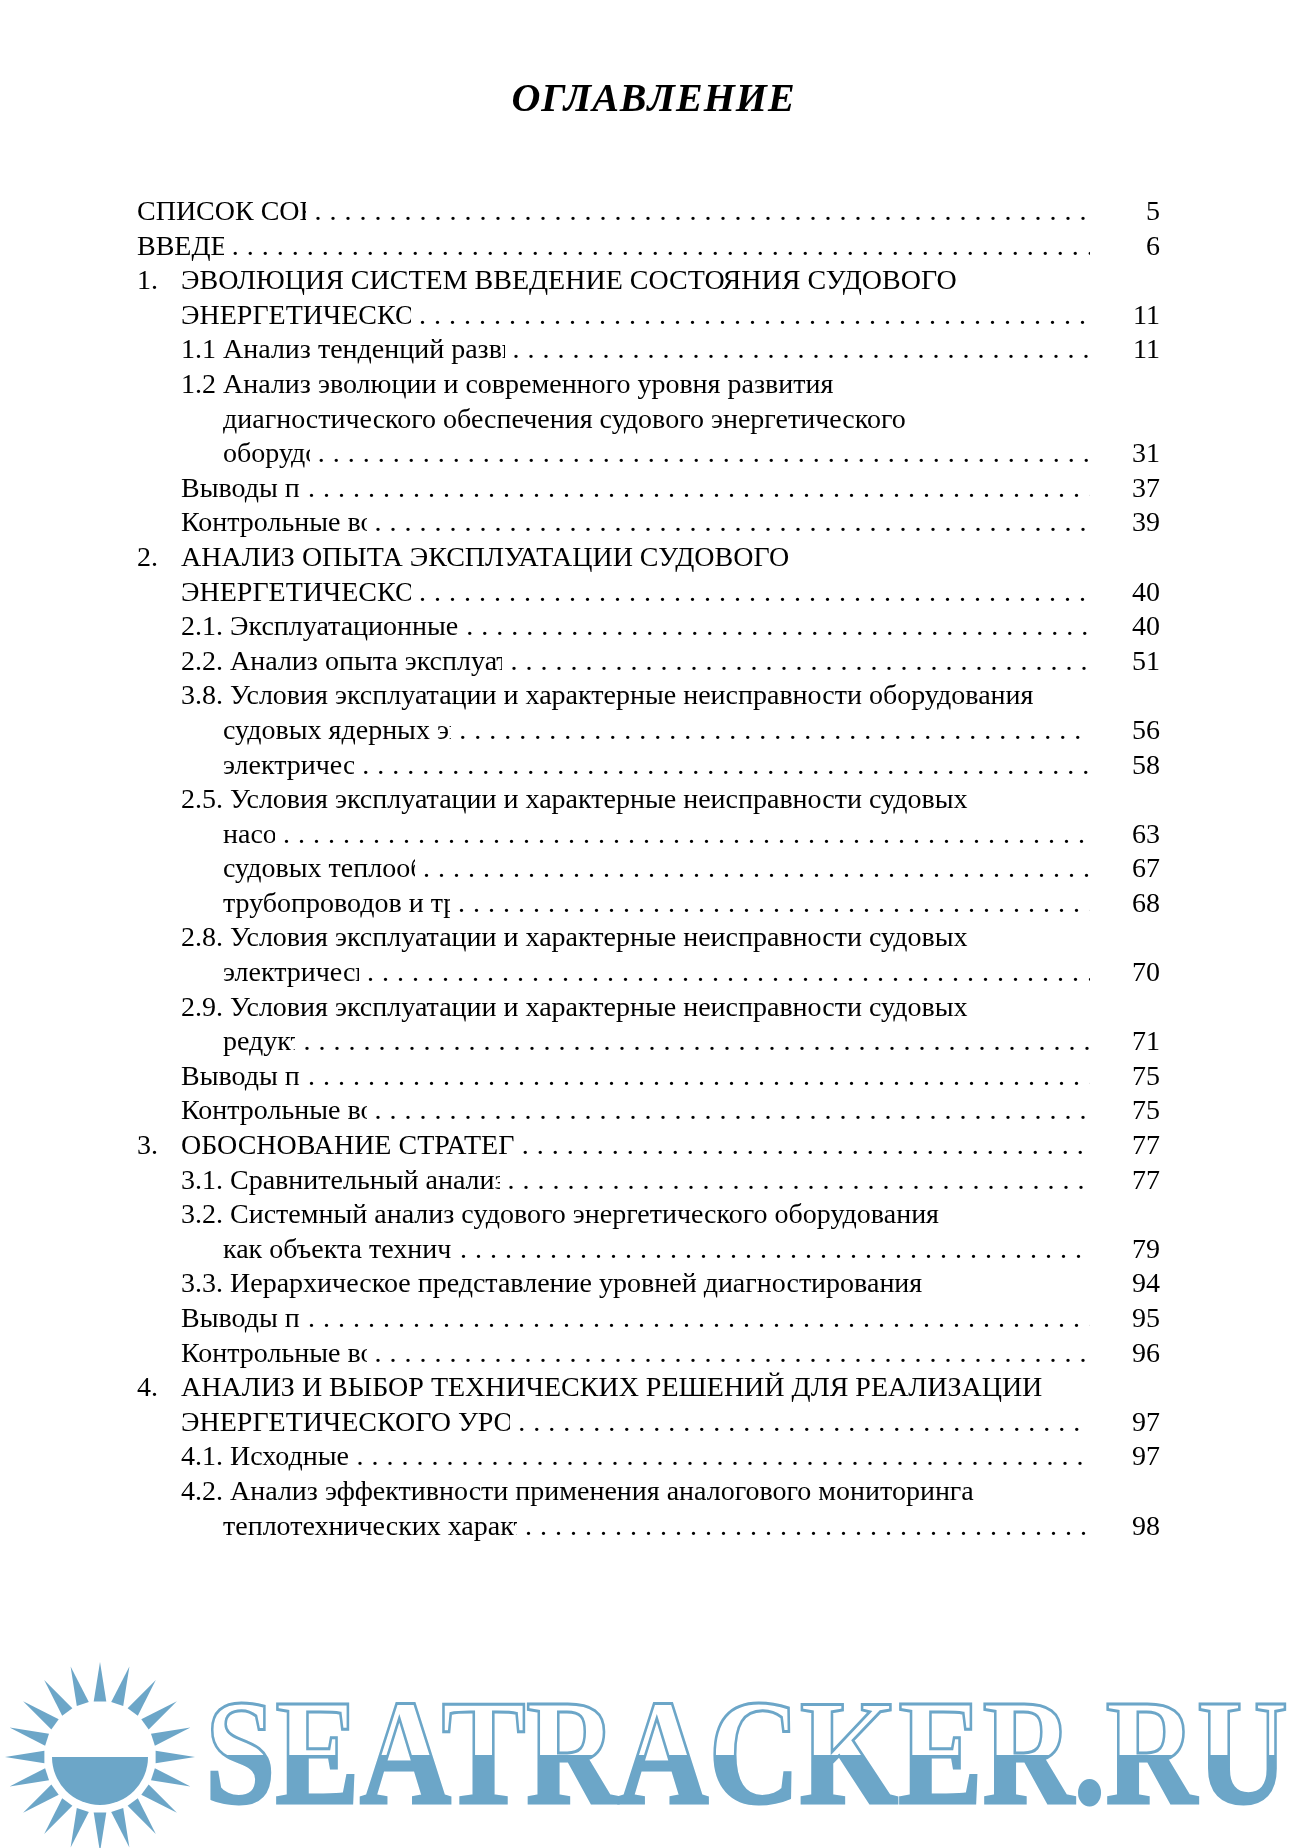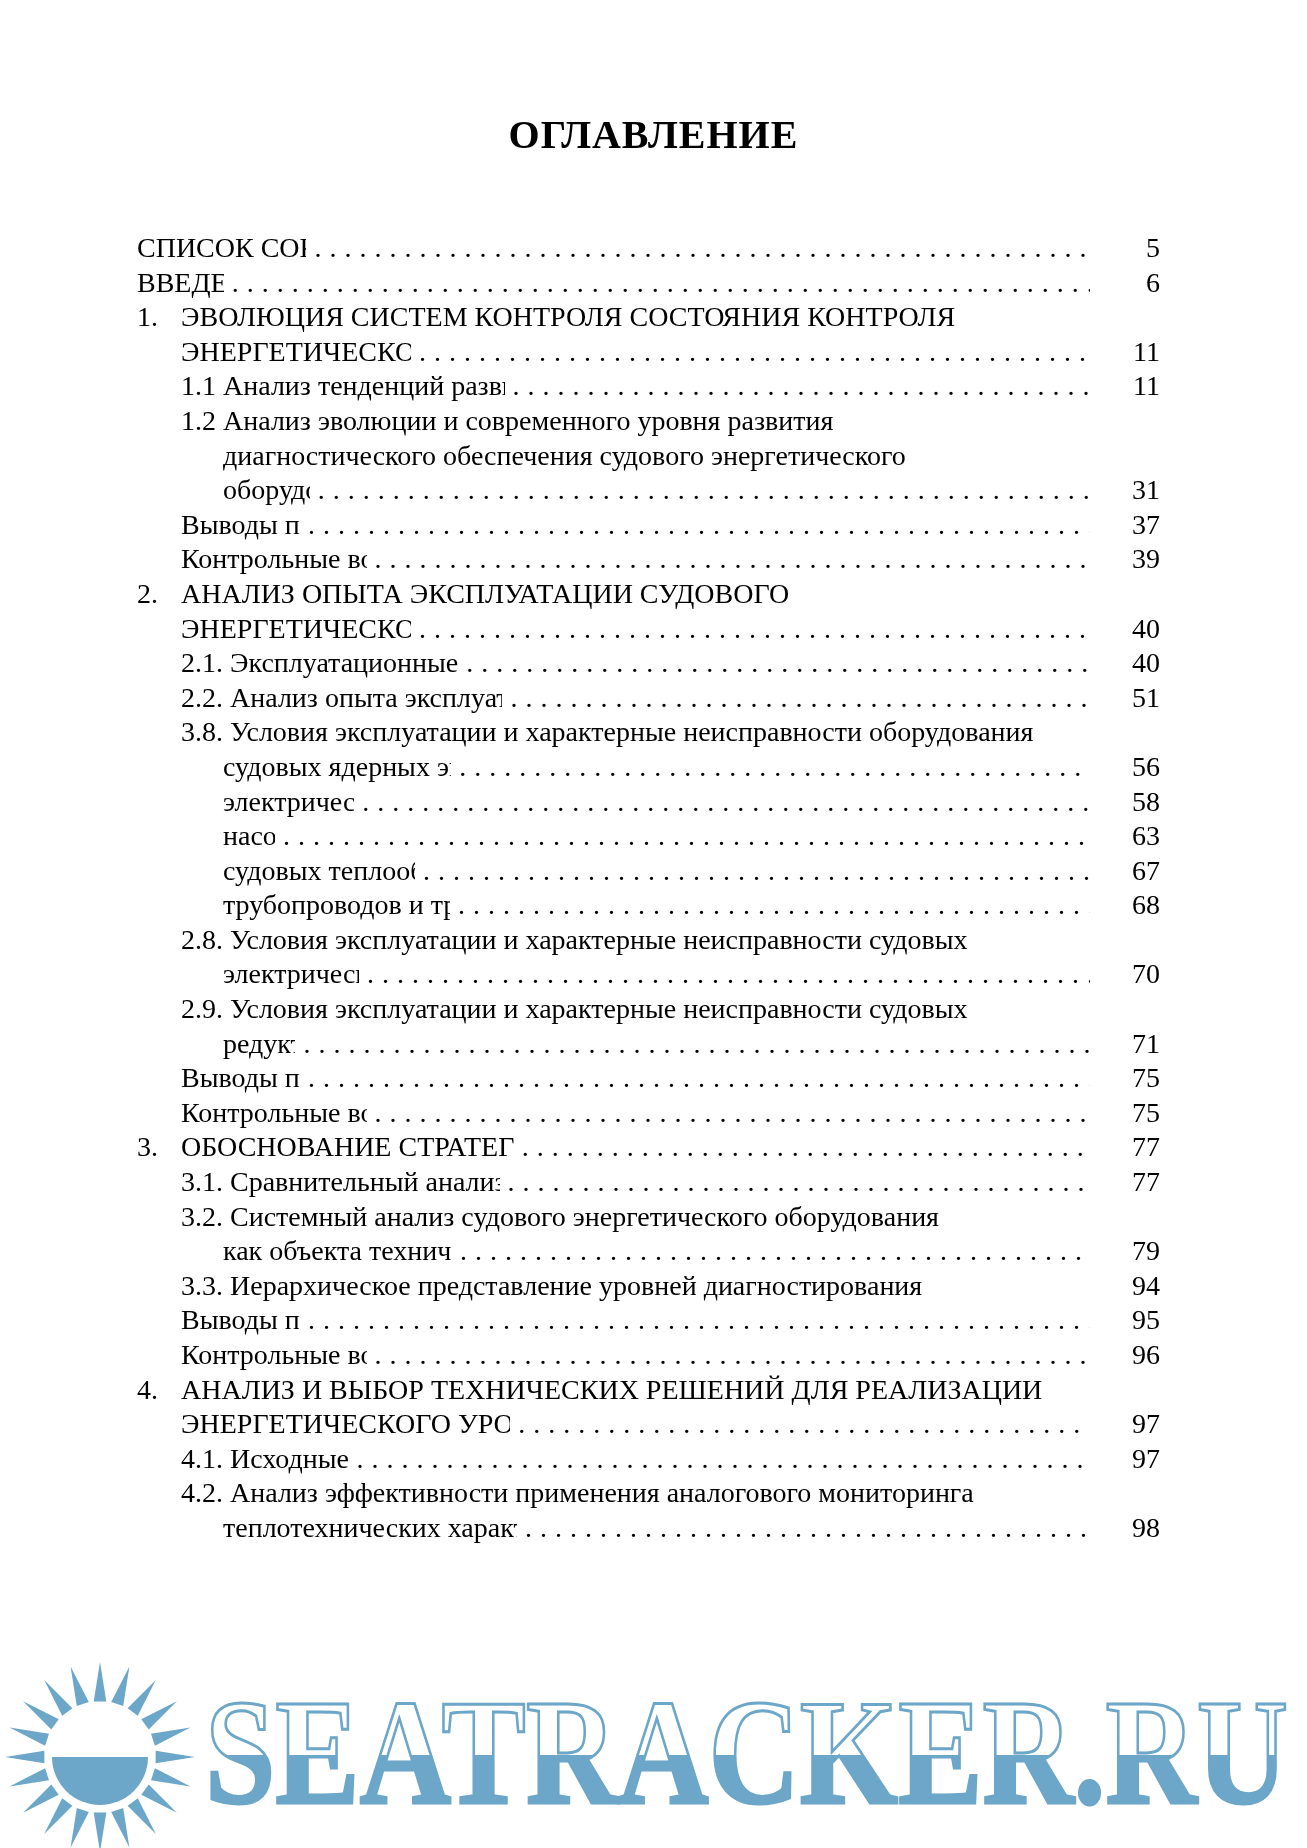--- a/index.html
+++ b/index.html
@@ -5,26 +5,27 @@
   html,body{margin:0;padding:0;background:#ffffff;}
   .page{
     position:relative;
     width:1307px;height:1848px;
     background:#ffffff;
     font-family:"Liberation Serif", serif;
     color:#000;
     overflow:hidden;
   }
   h1.doc-title{
-    margin:112px 0 0 0;
+    margin:75px 0 0 0;
     text-align:center;
     font-size:40px;
     line-height:46px;
     font-weight:bold;
     letter-spacing:1px;
+    font-style:italic;
   }
   .toc{
     margin:73px 147px 0 137px; 
   }
   .row{
     display:flex;
     align-items:baseline;
     min-height:34.6px;
     line-height:34.6px;
     font-size:28px;
@@ -67,21 +68,21 @@
         <span class="leader"></span>
         <span class="pagenum">5</span>
       </div>
       <div class="row indent-0">
         <span class="label">ВВЕДЕНИЕ</span>
         <span class="leader"></span>
         <span class="pagenum">6</span>
       </div>
       <div class="row indent-0">
         <span class="num">1.</span>
-        <span class="label">ЭВОЛЮЦИЯ СИСТЕМ КОНТРОЛЯ СОСТОЯНИЯ КОНТРОЛЯ</span>
+        <span class="label">ЭВОЛЮЦИЯ СИСТЕМ ВВЕДЕНИЕ СОСТОЯНИЯ СУДОВОГО</span>
       </div>
       <div class="row indent-1">
         <span class="label">ЭНЕРГЕТИЧЕСКОГО ОБОРУДОВАНИЯ</span>
         <span class="leader"></span>
         <span class="pagenum">11</span>
       </div>
       <div class="row indent-1">
         <span class="label">1.1 Анализ тенденций развития систем централизованного контроля</span>
         <span class="leader"></span>
         <span class="pagenum">11</span>
@@ -131,20 +132,23 @@
       </div>
       <div class="row indent-2">
         <span class="label">судовых ядерных энергетических установок</span>
         <span class="leader"></span>
         <span class="pagenum">56</span>
       </div>
       <div class="row indent-2">
         <span class="label">электрических машин</span>
         <span class="leader"></span>
         <span class="pagenum">58</span>
+      </div>
+      <div class="row indent-1">
+        <span class="label">2.5. Условия эксплуатации и характерные неисправности судовых</span>
       </div>
       <div class="row indent-2">
         <span class="label">насосов</span>
         <span class="leader"></span>
         <span class="pagenum">63</span>
       </div>
       <div class="row indent-2">
         <span class="label">судовых теплообменных аппаратов</span>
         <span class="leader"></span>
         <span class="pagenum">67</span>

